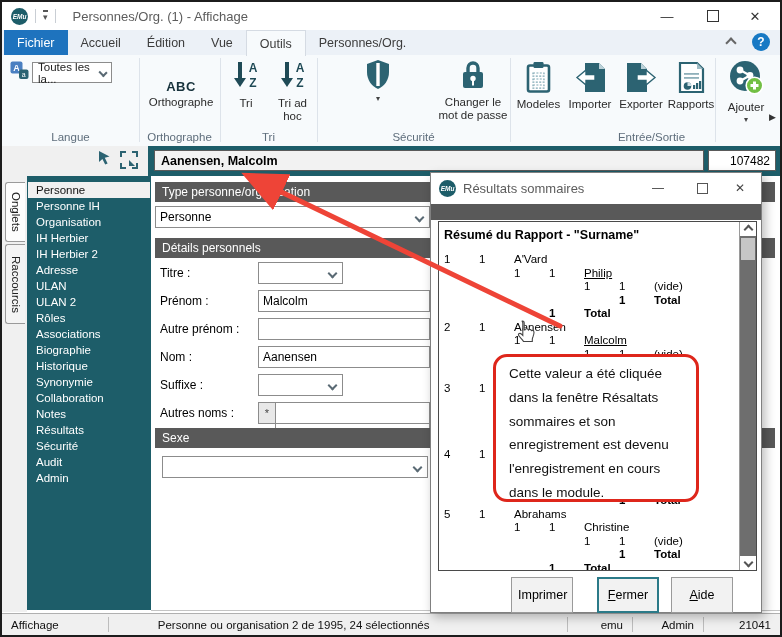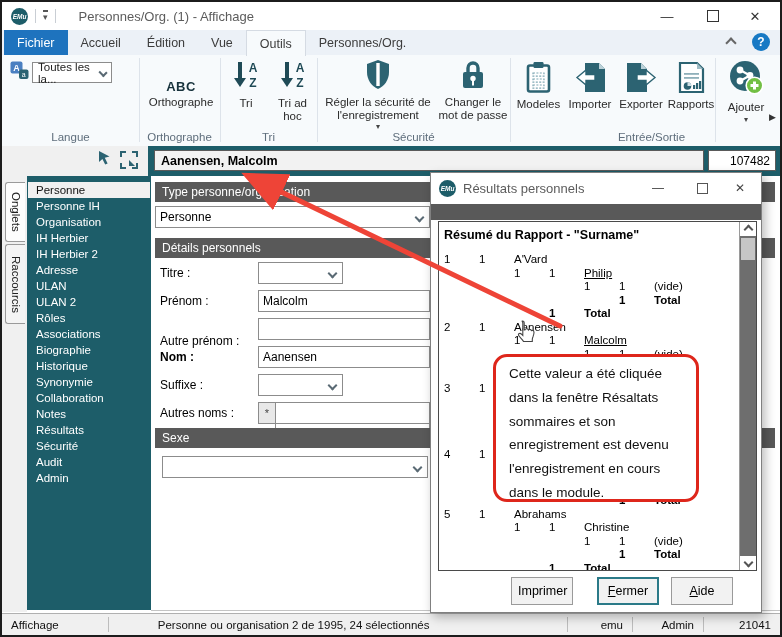--- a/index.html
+++ b/index.html
@@ -7,21 +7,21 @@
     font-family:"Liberation Sans",sans-serif;overflow:hidden;font-size:12px;color:#222;}
   .frame{position:absolute;inset:0;border:2px solid #1c1c1c;z-index:95;pointer-events:none;}
 
   
   .titlebar{position:absolute;left:2px;top:2px;right:2px;height:28px;background:#fff;display:flex;align-items:center;}
   .emulogo{width:17px;height:17px;border-radius:50%;background:#1d5d69;color:#fff;
     font-size:6.5px;font-weight:bold;font-style:italic;display:flex;align-items:center;justify-content:center;flex:0 0 auto;}
   .titlebar .emulogo{margin-left:9px;}
   .qsep{width:1px;height:14px;background:#c9ced4;margin:0 7px;}
   .qcaret{color:#555;font-size:9px;line-height:9px;border-top:2px solid #555;padding-top:1px;}
-  .apptitle{color:#5c5c5c;font-size:13px;margin-left:16px;}
+  .apptitle{color:#5c5c5c;font-size:13px;margin-left:10px;}
   .wctl{position:absolute;top:0;height:28px;width:34px;display:flex;align-items:center;justify-content:center;color:#333;}
   .wmin{right:96px;font-size:13px;}
   .wmax{right:50px;}
   .wmax span{width:10px;height:10px;border:1px solid #333;display:block;}
   .wclose{right:8px;font-size:13px;}
 
   
   .tabrow{position:absolute;left:2px;top:30px;right:2px;height:25px;background:#ecf1f7;
     border-bottom:1px solid #d5dbe3;display:flex;align-items:stretch;padding-left:2px;}
   .tab{display:flex;align-items:center;padding:0 13px;font-size:12.5px;color:#3c3c3c;position:relative;}
@@ -74,21 +74,21 @@
   .formarea{position:absolute;left:149px;top:0;right:0;height:434px;background:#fff;border-bottom:1px solid #c4c4c4;}
 
   .sbar{position:absolute;left:4px;width:620px;height:20px;background:#595959;color:#fff;font-size:12px;
     display:flex;align-items:center;padding-left:7px;box-sizing:border-box;}
   .sbar.s1{top:6px;} .sbar.s2{top:62px;} .sbar.s3{top:252px;}
   .fld{position:absolute;background:#fff;border:1px solid #8c8c8c;box-sizing:border-box;height:22px;
     font-size:12px;display:flex;align-items:center;padding-left:4px;color:#000;}
   .combo .cdn{margin-left:auto;margin-right:6px;}
   .typecombo{left:4px;top:30px;width:275px;}
   .flabel{position:absolute;left:9px;font-size:12px;color:#000;height:22px;display:flex;align-items:center;}
-  .l1{top:86px;} .l2{top:114px;} .l3{top:142px;margin-top:12px;} .l4{top:170px;font-weight:bold;} .l5{top:198px;} .l6{top:226px;}
+  .l1{top:86px;} .l2{top:114px;} .l3{top:142px;} .l4{top:170px;} .l5{top:198px;} .l6{top:226px;}
   .f-titre{left:107px;top:86px;width:85px;}
   .f-prenom{left:107px;top:114px;width:172px;}
   .f-autre{left:107px;top:142px;width:172px;}
   .f-nom{left:107px;top:170px;width:172px;}
   .f-suffixe{left:107px;top:198px;width:85px;}
   .gridstar{position:absolute;left:107px;top:226px;width:18px;height:22px;background:#e8e8e8;border:1px solid #8c8c8c;
     box-sizing:border-box;font-size:11px;color:#444;display:flex;align-items:center;justify-content:center;}
   .f-autres1{left:124px;top:226px;width:155px;}
   .f-autres2{left:124px;top:247px;width:155px;}
   .f-sexe{left:11px;top:280px;width:266px;}
@@ -121,21 +121,21 @@
   .rscroll{position:absolute;right:0;top:0;bottom:0;width:16px;background:#6e6e6e;border-left:1px solid #9a9a9a;}
   .sbtn{position:absolute;left:0;right:0;height:14px;background:#fff;display:flex;align-items:center;justify-content:center;}
   .sup{top:0;} .sdown{bottom:0;}
   .sbtn .chev{border-color:#555;width:5px;height:5px;}
   .sdown .chev{transform:rotate(225deg);margin-top:-2px;}
   .sthumb{position:absolute;left:1px;right:1px;top:16px;height:22px;background:#c6c6c6;}
   .callout{position:absolute;left:62px;top:181px;width:206px;height:148px;border:3px solid #de261b;border-radius:14px;
     background:#fff;padding:5px 13px;font-size:13.5px;line-height:23.8px;color:#111;box-sizing:border-box;z-index:6;}
   .handcur{position:absolute;left:82px;top:146px;z-index:5;}
   .dbtns{position:absolute;left:0;right:0;top:404px;height:26px;}
-  .dbtn{position:absolute;width:62px;height:28px;background:#f2f2f2;border:1px solid #9a9a9a;font-size:12.5px;
+  .dbtn{position:absolute;width:62px;height:36px;background:#f2f2f2;border:1px solid #9a9a9a;font-size:12.5px;
     font-family:"Liberation Sans",sans-serif;color:#000;}
   .dbtn:nth-child(1){left:80px;} .dbtn:nth-child(2){left:166px;} .dbtn:nth-child(3){left:240px;}
   .dbtn.focus{border:2px solid #2b7a88;}
 
   .arrowsvg{position:absolute;inset:0;z-index:40;pointer-events:none;}
   svg text{font-family:"Liberation Sans",sans-serif;}
 </style>
 </head>
 <body>
 
@@ -221,21 +221,20 @@
     <div class="glabel" style="left:218px;width:97px;">Tri</div>
     <div class="gsep" style="left:315px;"></div>
 
     <div class="rbtn" style="left:318px;width:116px;">
       <span>
         <svg width="26" height="31" viewBox="0 0 26 31">
             <path d="M13 1 L24 5 V13 C24 21 19.5 27 13 30 C6.5 27 2 21 2 13 V5 Z" fill="#2c6372"></path>
             <rect x="11.3" y="4" width="3.4" height="23" fill="#fff"></rect>
           </svg>
       </span>
-      <div class="lbl">Régler la sécurité de l'enregistrement</div>
       <div class="caret">▾</div>
     </div>
     <div class="rbtn" style="left:436px;width:70px;">
       <span>
         <svg width="24" height="31" viewBox="0 0 24 31">
             <path d="M7 14 V9 a5 5 0 0 1 10 0 v5" fill="none" stroke="#2c6372" stroke-width="3.4"></path>
             <rect x="2" y="13" width="20" height="16" rx="2" fill="#2c6372"></rect>
             <circle cx="12" cy="19.5" r="2.7" fill="#fff"></circle>
             <rect x="11" y="20.5" width="2" height="6" fill="#fff"></rect>
           </svg>
@@ -409,21 +408,21 @@
       <div class="ssep"></div>
       <div class="scell c-user">Admin</div>
       <div class="ssep"></div>
       <div class="scell c-port">21041</div>
     </div>
   </div>
 
   <div class="dialog">
     <div class="dtitle">
       <div class="emulogo">EMu</div>
-      <div class="txt">Résultats personnels</div>
+      <div class="txt">Résultats sommaires</div>
       <div class="dctl dmin">—</div>
       <div class="dctl dmax">
           <span></span>
         </div>
       <div class="dctl dclose">✕</div>
     </div>
     <div class="dstrip"></div>
     <div class="rbox">
       <div class="rcontent">
         <div class="rhead">Résumé du Rapport - "Surname"</div>

